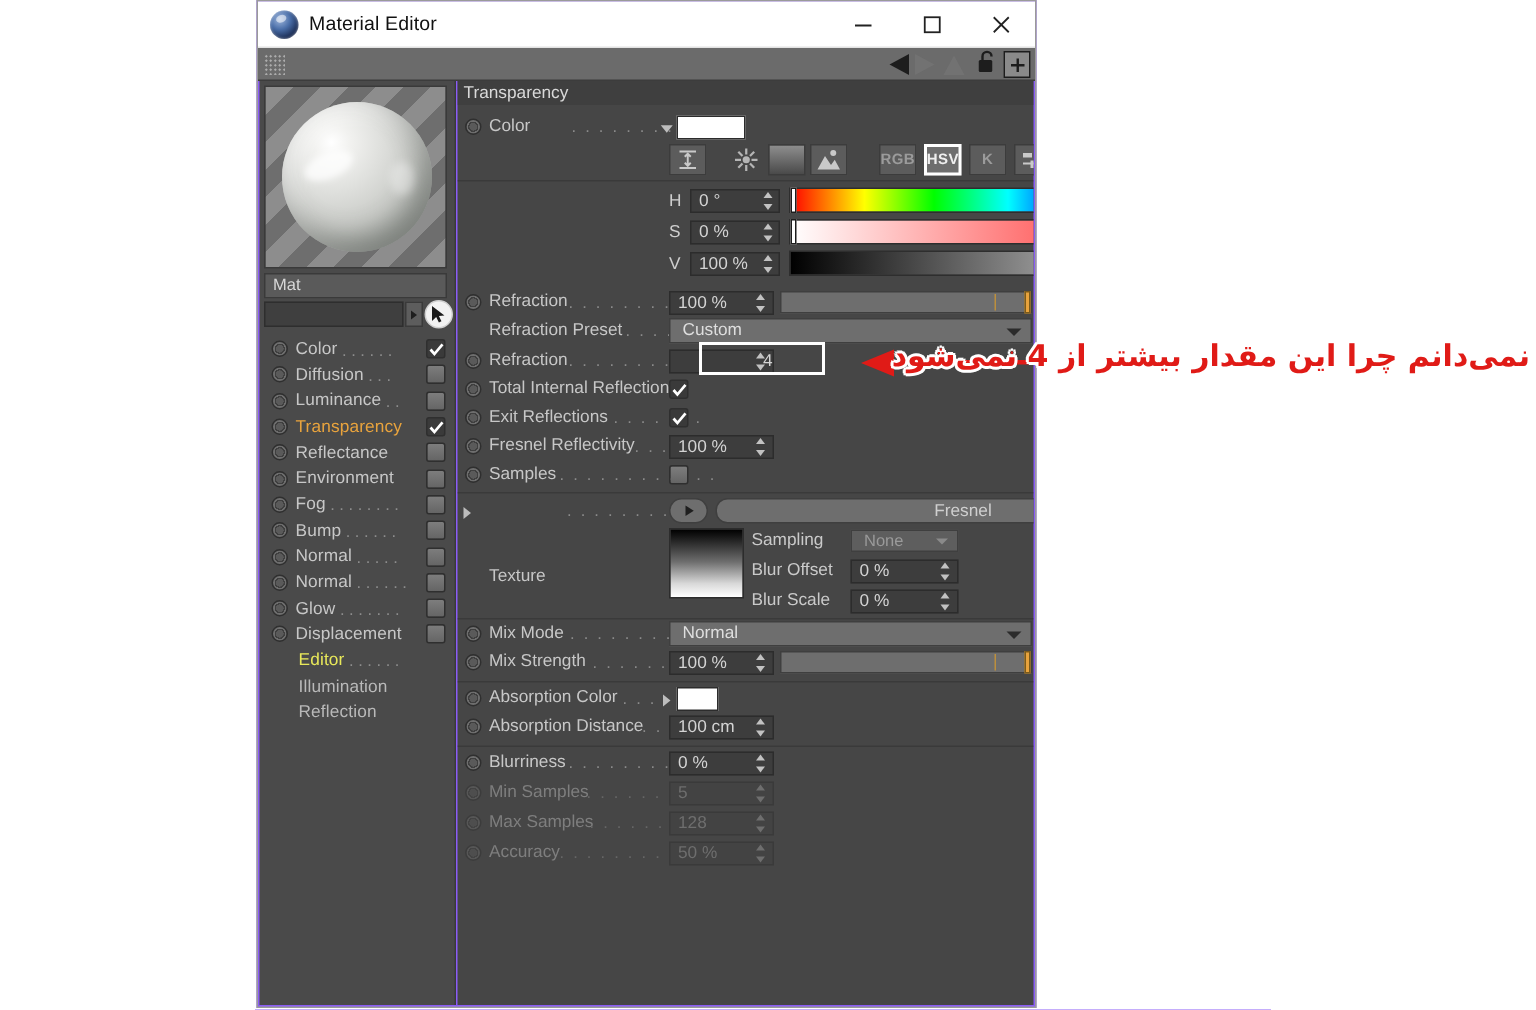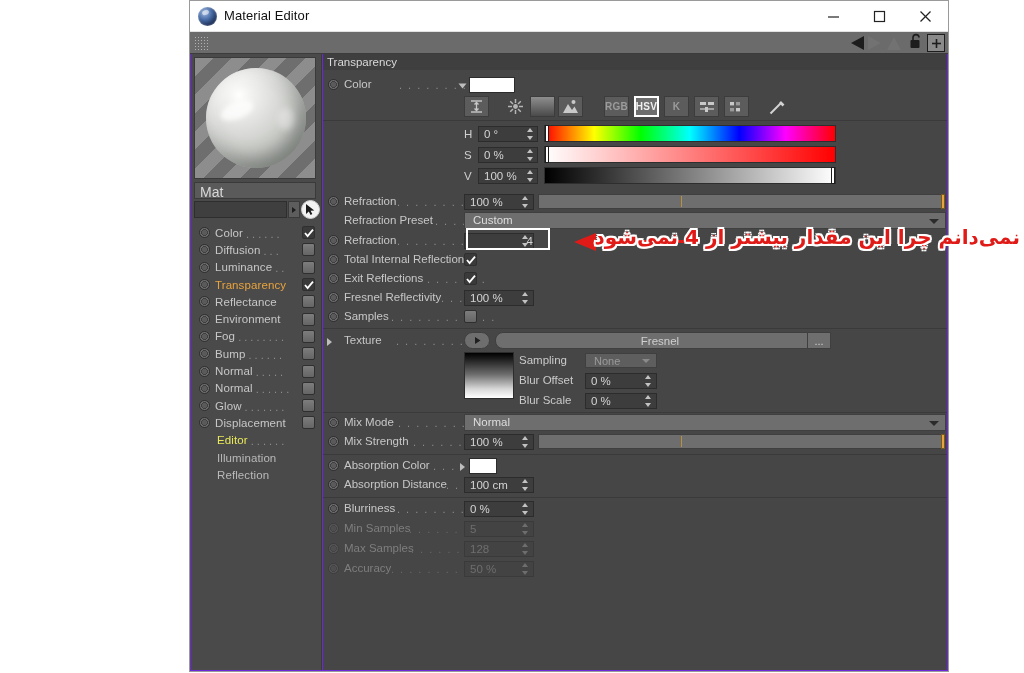--- a/index.html
+++ b/index.html
@@ -2,22 +2,22 @@
 <html><head>
 <meta charset="utf-8">
 <style>
   html,body{margin:0;padding:0;}
   body{
     width:1024px;height:673px;background:#ffffff;overflow:hidden;
     font-family:"Liberation Sans","DejaVu Sans",sans-serif;
     -webkit-font-smoothing:antialiased;
   }
   .window{
-    position:absolute;left:189px;top:0px;width:760px;height:672px;
-    background:#6d28d9;border:1px solid #9a9a9a;box-sizing:border-box;
+    position:absolute;left:171px;top:0px;width:520px;height:672px;
+    background:#8b5cf6;border:1px solid #9a9a9a;box-sizing:border-box;
   }
   
   .titlebar{
     position:absolute;left:0;top:0;width:100%;height:31px;
     background:#ffffff;border-bottom:1px solid #e2e2e2;box-sizing:border-box;
   }
   .app-icon{
     position:absolute;left:8px;top:6px;width:19px;height:19px;border-radius:50%;
     background:radial-gradient(circle at 35% 30%,#9fb7dd 0%,#4a6ea8 38%,#1b2d55 72%,#0d1630 100%);
     box-shadow:inset 0 0 2px rgba(255,255,255,.6);
@@ -74,21 +74,21 @@
   .sphere:before{
     content:"";position:absolute;left:14px;top:34px;width:34px;height:17px;border-radius:50%;
     background:rgba(255,255,255,.75);filter:blur(2px);transform:rotate(-22deg);
   }
   .sphere:after{
     content:"";position:absolute;right:12px;top:40px;width:16px;height:22px;border-radius:50%;
     background:rgba(255,255,255,.35);filter:blur(3px);
   }
   .matname{
     position:absolute;left:3px;top:128px;width:122px;height:17px;background:#5a5a5a;
-    border:1px solid #3a3a3a;box-sizing:border-box;color:#d8d8d8;font-size:14px;
+    border:1px solid #3a3a3a;box-sizing:border-box;color:#d8d8d8;font-size:11px;
     padding:1px 0 0 5px;
   }
   .matrow2{position:absolute;left:3px;top:147px;width:122px;height:20px;}
   .matfield{
     position:absolute;left:0;top:0;width:93px;height:17px;background:#3f3f3f;
     border:1px solid #2e2e2e;box-sizing:border-box;
   }
   .matarrow{
     position:absolute;left:94px;top:0;width:12px;height:17px;background:#5d5d5d;
     border:1px solid #3a3a3a;box-sizing:border-box;display:flex;align-items:center;justify-content:center;
@@ -607,21 +607,21 @@
         <span>Samples</span>
       </div>
       <div class="rdots" style="left:68px;">. . . . . . . . . . . .</div>
       <div class="cbox" style="left:141px;top:2px;"></div>
     </div>
 
     <div class="divider" style="top:274px;"></div>
 
     <div class="row" style="top:278px;">
       <div class="tri-small" style="left:4px;top:6px;transform:rotate(0deg);"></div>
-      <div class="rlabel" style="left:21px;">
+      <div class="rlabel" style="left:21px;margin-top:44px;">
         <span>Texture</span>
       </div>
       <div class="rdots" style="left:73px;">. . . . . . . . . . . . .</div>
       <div class="roundbtn" style="left:141px;top:0px;">
         <svg width="9" height="9" viewBox="0 0 9 9">
             <path d="M2 1 L7.5 4.5 L2 8 Z" fill="#1f1f1f"></path>
           </svg>
       </div>
       <div class="texbtn" style="left:172px;top:0px;width:330px;text-align:center;">Fresnel</div>
       <div class="dotsbtn" style="left:484px;top:0px;">...</div>

